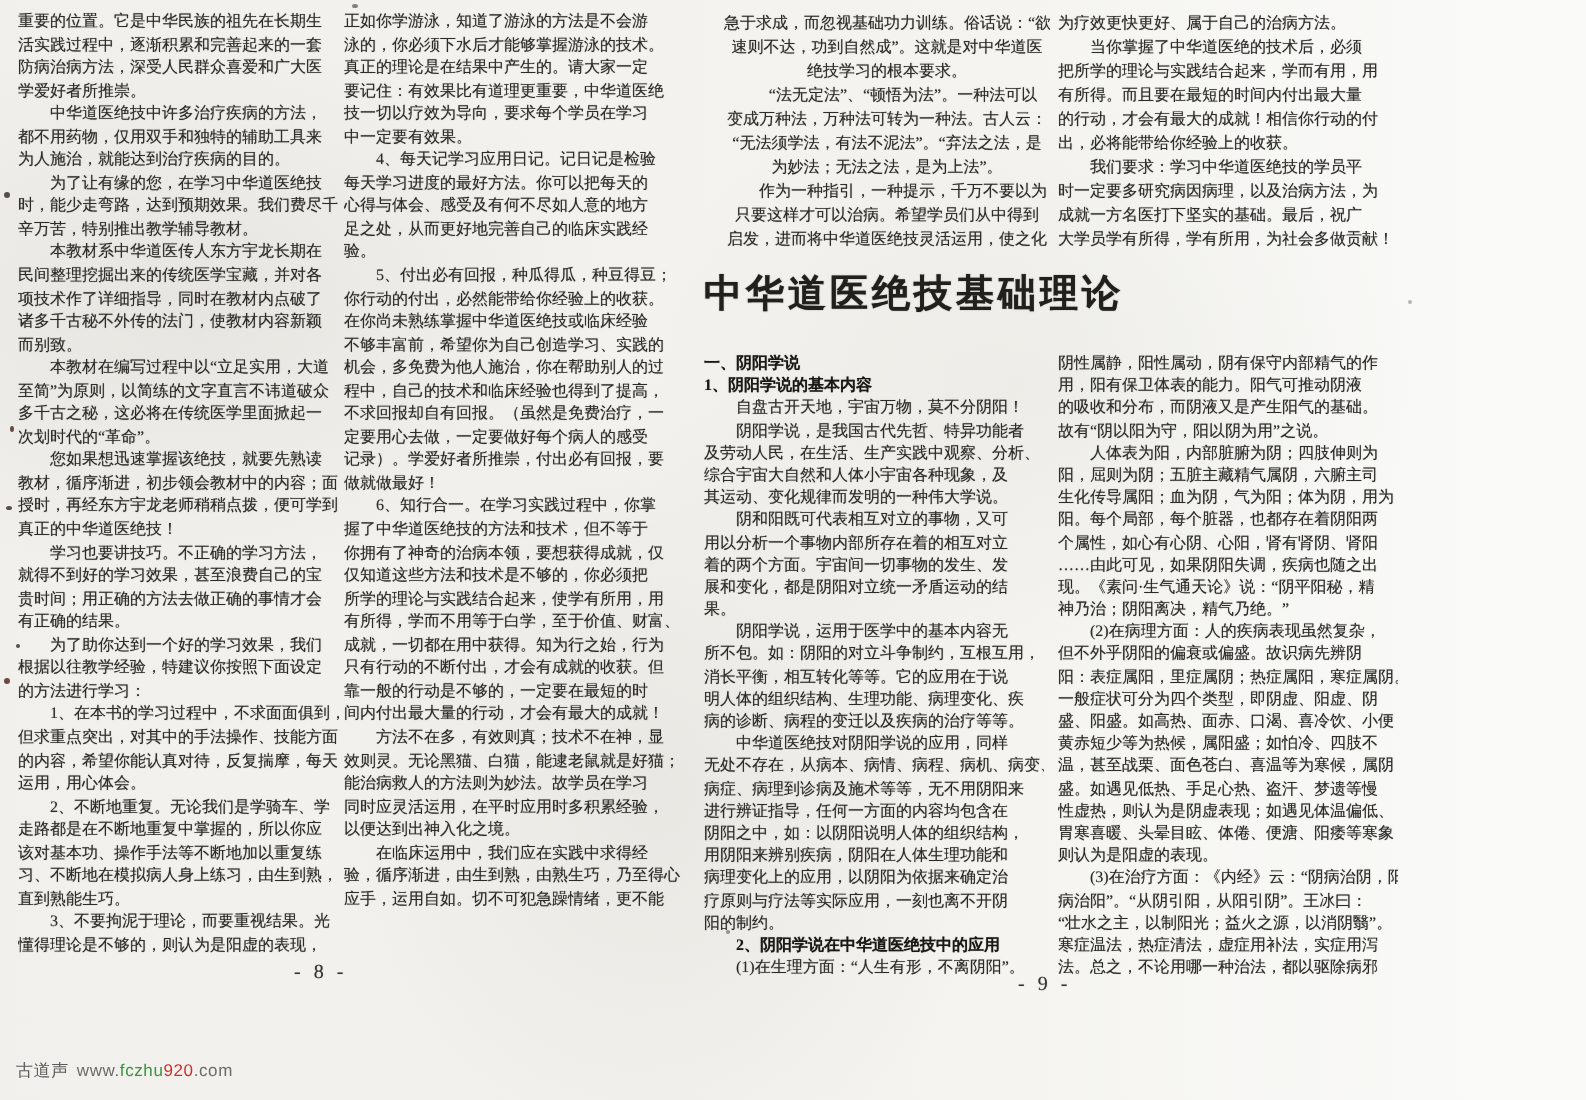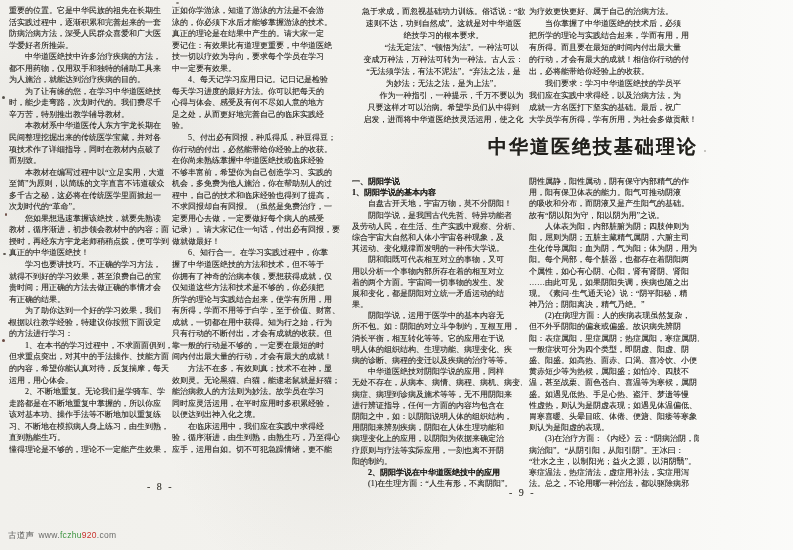--- a/index.html
+++ b/index.html
@@ -19,21 +19,21 @@
   .tline.bold{font-weight:bold;color:#191815;}
   .c1 .tline,.c2 .tline{height:11.55px;line-height:11.55px;}
   .rct .tline{height:12px;line-height:12px;}
   .rcm .tline{height:11.2px;line-height:11.2px;}
   .c1{left:9px;top:5px;width:163px;}
   .c2{left:172px;top:5px;width:176px;}
   .rc1t{left:362px;top:6px;width:163px;text-align:center;}
   .rc2t{left:529px;top:6px;width:168px;}
   .chapter-title{
     position:absolute;left:352px;top:134px;width:346px;margin:0;
-    text-align:right;font-size:19px;font-weight:bold;color:#21201c;
+    text-align:left;font-size:19px;font-weight:bold;color:#21201c;
     letter-spacing:2px;text-shadow:0 0 0.6px rgba(40,38,34,0.6);
   }
   .rc1{left:352px;top:176px;width:170px;}
   .rc2{left:529px;top:176px;width:170px;}
   .pagenum{position:absolute;font-size:10px;color:#38362f;letter-spacing:2px;
     text-shadow:0 0 0.5px rgba(60,58,52,0.5);}
   .pn8{left:147px;top:481px;}
   .pn9{left:509px;top:487px;}
   .watermark{position:absolute;left:8px;top:530px;font-size:8.5px;
     font-family:"Liberation Sans","DejaVu Sans",sans-serif;letter-spacing:0.3px;}
@@ -59,25 +59,26 @@
 
   <div class="col c1">
       <div class="tline">重要的位置。它是中华民族的祖先在长期生</div>
       <div class="tline">活实践过程中，逐渐积累和完善起来的一套</div>
       <div class="tline">防病治病方法，深受人民群众喜爱和广大医</div>
       <div class="tline">学爱好者所推崇。</div>
       <div class="tline">　　中华道医绝技中许多治疗疾病的方法，</div>
       <div class="tline">都不用药物，仅用双手和独特的辅助工具来</div>
       <div class="tline">为人施治，就能达到治疗疾病的目的。</div>
       <div class="tline">　　为了让有缘的您，在学习中华道医绝技</div>
-      <div class="tline">时，能少走弯路，次划时代的。我们费尽千</div>
+      <div class="tline">时，能少走弯路，达到预期效果。我们费尽千</div>
       <div class="tline">辛万苦，特别推出教学辅导教材。</div>
       <div class="tline">　　本教材系中华道医传人东方宇龙长期在</div>
       <div class="tline">民间整理挖掘出来的传统医学宝藏，并对各</div>
       <div class="tline">项技术作了详细指导，同时在教材内点破了</div>
+      <div class="tline">诸多千古秘不外传的法门，使教材内容新颖</div>
       <div class="tline">而别致。</div>
       <div class="tline">　　本教材在编写过程中以“立足实用，大道</div>
       <div class="tline">至简”为原则，以简练的文字直言不讳道破众</div>
       <div class="tline">多千古之秘，这必将在传统医学里面掀起一</div>
       <div class="tline">次划时代的“革命”。</div>
       <div class="tline">　　您如果想迅速掌握该绝技，就要先熟读</div>
       <div class="tline">教材，循序渐进，初步领会教材中的内容；面</div>
       <div class="tline">授时，再经东方宇龙老师稍稍点拨，便可学到</div>
       <div class="tline">真正的中华道医绝技！</div>
       <div class="tline">　　学习也要讲技巧。不正确的学习方法，</div>
@@ -89,21 +90,22 @@
       <div class="tline">的方法进行学习：</div>
       <div class="tline">　　1、在本书的学习过程中，不求面面俱到，</div>
       <div class="tline">但求重点突出，对其中的手法操作、技能方面</div>
       <div class="tline">的内容，希望你能认真对待，反复揣摩，每天</div>
       <div class="tline">运用，用心体会。</div>
       <div class="tline">　　2、不断地重复。无论我们是学骑车、学</div>
       <div class="tline">走路都是在不断地重复中掌握的，所以你应</div>
       <div class="tline">该对基本功、操作手法等不断地加以重复练</div>
       <div class="tline">习、不断地在模拟病人身上练习，由生到熟，</div>
       <div class="tline">直到熟能生巧。</div>
-      <div class="tline">懂得理论是不够的，理论不一定能产生效果，</div>
+      <div class="tline">　　3、不要拘泥于理论，而要重视结果。光</div>
+      <div class="tline">懂得理论是不够的，则认为是阳虚的表现，</div>
     </div>
   <div class="col c2">
       <div class="tline">正如你学游泳，知道了游泳的方法是不会游</div>
       <div class="tline">泳的，你必须下水后才能够掌握游泳的技术。</div>
       <div class="tline">真正的理论是在结果中产生的。请大家一定</div>
       <div class="tline">要记住：有效果比有道理更重要，中华道医绝</div>
       <div class="tline">技一切以疗效为导向，要求每个学员在学习</div>
       <div class="tline">中一定要有效果。</div>
       <div class="tline">　　4、每天记学习应用日记。记日记是检验</div>
       <div class="tline">每天学习进度的最好方法。你可以把每天的</div>
@@ -111,21 +113,21 @@
       <div class="tline">足之处，从而更好地完善自己的临床实践经</div>
       <div class="tline">验。</div>
       <div class="tline">　　5、付出必有回报，种瓜得瓜，种豆得豆；</div>
       <div class="tline">你行动的付出，必然能带给你经验上的收获。</div>
       <div class="tline">在你尚未熟练掌握中华道医绝技或临床经验</div>
       <div class="tline">不够丰富前，希望你为自己创造学习、实践的</div>
       <div class="tline">机会，多免费为他人施治，你在帮助别人的过</div>
       <div class="tline">程中，自己的技术和临床经验也得到了提高，</div>
       <div class="tline">不求回报却自有回报。（虽然是免费治疗，一</div>
       <div class="tline">定要用心去做，一定要做好每个病人的感受</div>
-      <div class="tline">记录）。请大家记住一句话，付出必有回报，要</div>
+      <div class="tline">记录）。学爱好者所推崇，付出必有回报，要</div>
       <div class="tline">做就做最好！</div>
       <div class="tline">　　6、知行合一。在学习实践过程中，你掌</div>
       <div class="tline">握了中华道医绝技的方法和技术，但不等于</div>
       <div class="tline">你拥有了神奇的治病本领，要想获得成就，仅</div>
       <div class="tline">仅知道这些方法和技术是不够的，你必须把</div>
       <div class="tline">所学的理论与实践结合起来，使学有所用，用</div>
       <div class="tline">有所得，学而不用等于白学，至于价值、财富、</div>
       <div class="tline">成就，一切都在用中获得。知为行之始，行为</div>
       <div class="tline">只有行动的不断付出，才会有成就的收获。但</div>
       <div class="tline">靠一般的行动是不够的，一定要在最短的时</div>
@@ -154,21 +156,21 @@
       <div class="tline">启发，进而将中华道医绝技灵活运用，使之化</div>
     </div>
   <div class="col rct rc2t">
       <div class="tline">为疗效更快更好、属于自己的治病方法。</div>
       <div class="tline">　　当你掌握了中华道医绝的技术后，必须</div>
       <div class="tline">把所学的理论与实践结合起来，学而有用，用</div>
       <div class="tline">有所得。而且要在最短的时间内付出最大量</div>
       <div class="tline">的行动，才会有最大的成就！相信你行动的付</div>
       <div class="tline">出，必将能带给你经验上的收获。</div>
       <div class="tline">　　我们要求：学习中华道医绝技的学员平</div>
-      <div class="tline">我们应在实践中求得经，以及治病方法，为</div>
+      <div class="tline">时一定要多研究病因病理，以及治病方法，为</div>
       <div class="tline">成就一方名医打下坚实的基础。最后，祝广</div>
       <div class="tline">大学员学有所得，学有所用，为社会多做贡献！</div>
     </div>
 
   <h1 class="chapter-title">中华道医绝技基础理论</h1>
 
   <div class="col rcm rc1">
       <div class="tline bold">一、阴阳学说</div>
       <div class="tline bold">1、阴阳学说的基本内容</div>
       <div class="tline">　　自盘古开天地，宇宙万物，莫不分阴阳！</div>

